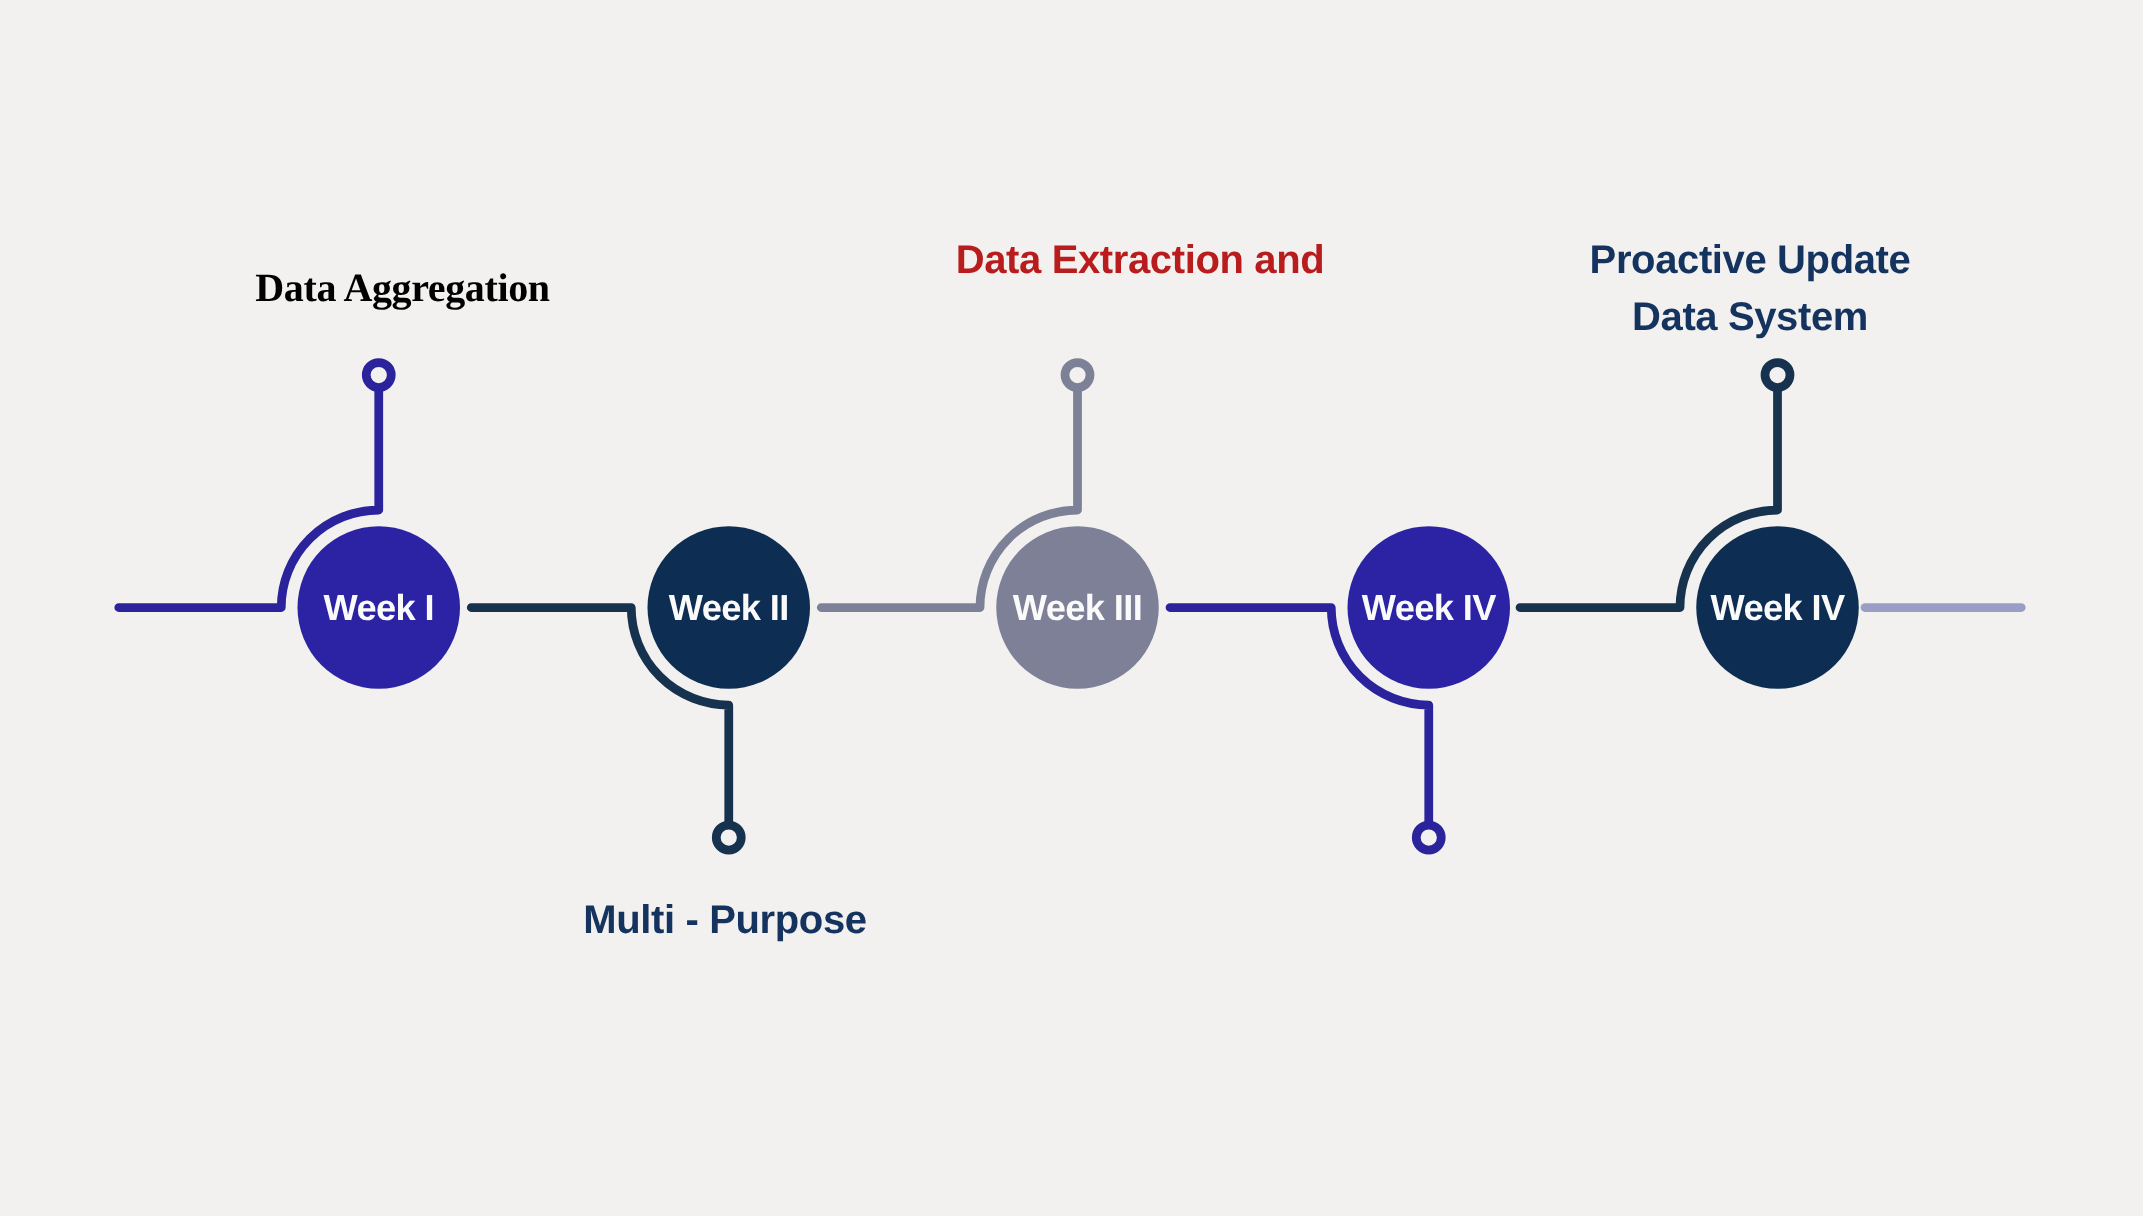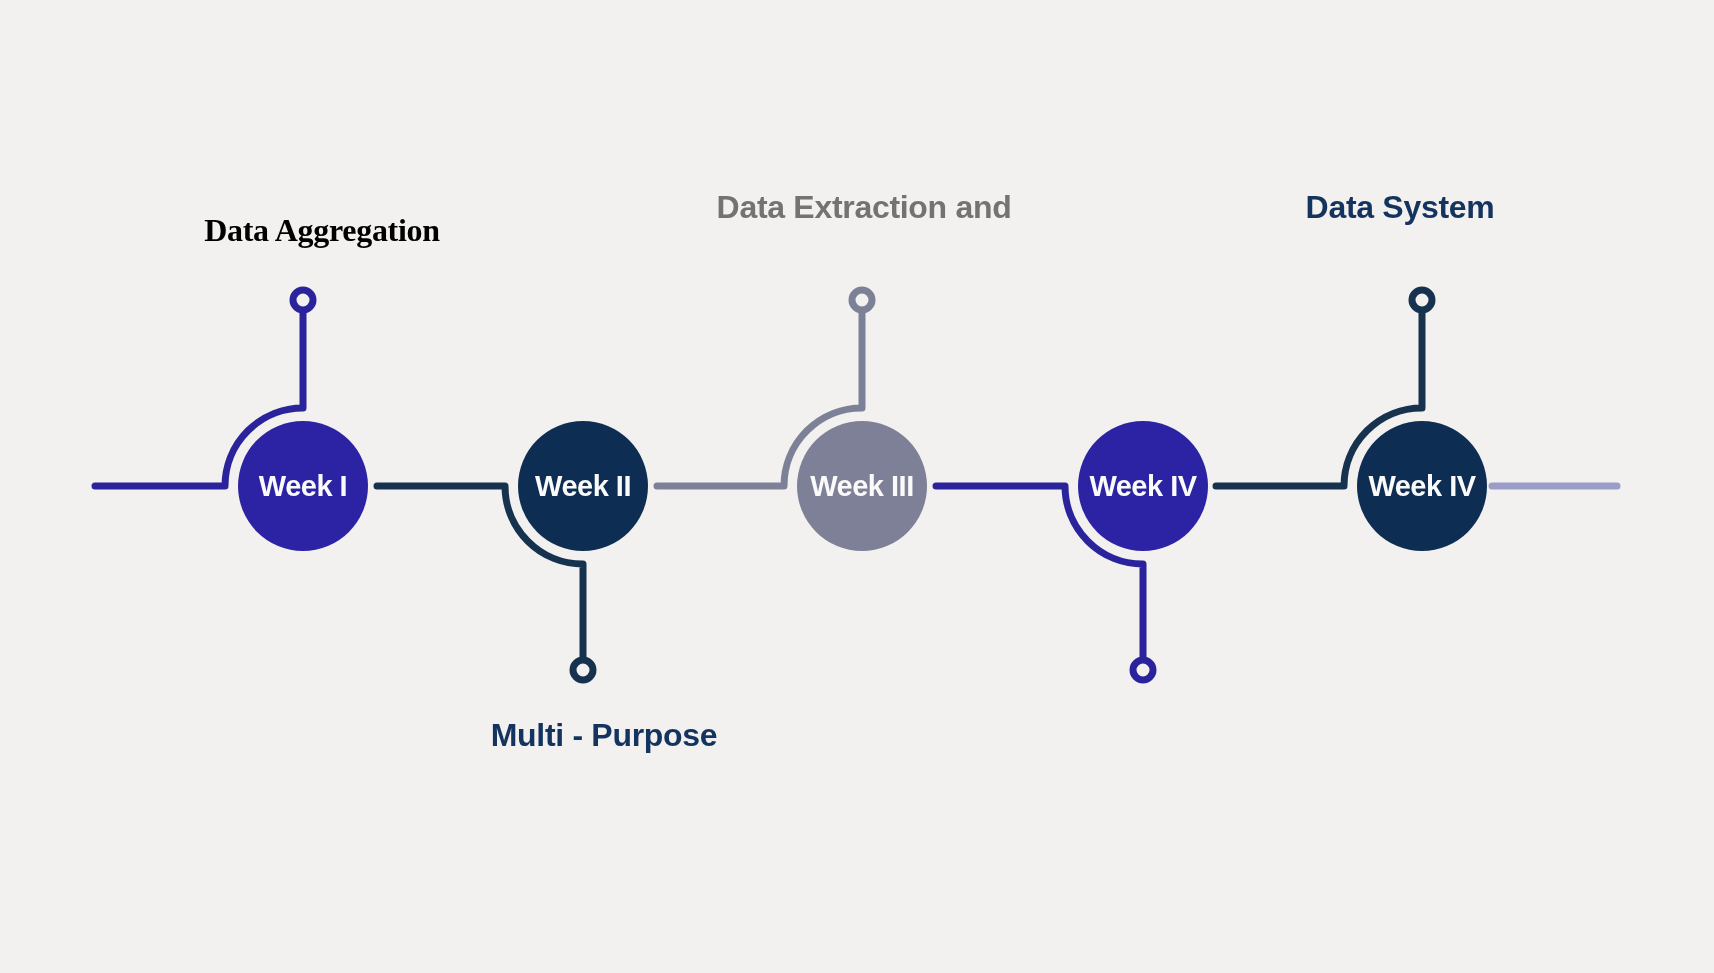--- a/index.html
+++ b/index.html
@@ -79,26 +79,27 @@
       <text class="week-label" x="1422" y="486" dy="0.35em" fill="#fafafa">Week IV</text>
     </g>
 
     <path class="connector" d="M 1492 486 L 1617 486" stroke="#9a9dc6"></path>
   </svg>
 
   <div class="milestone-title" style="left: 322px; top: 207px; color: #000000; font-family: Liberation Serif, serif;">
     <span>Data Aggregation</span>
   </div>
 
-  <div class="milestone-title" style="left: 580px; top: 712px; color: rgb(20, 51, 94); margin-left: 24px;">
+  <div class="milestone-title" style="left: 580px; top: 712px; color: rgb(20, 51, 94);">
     <span>Multi - Purpose</span>
   </div>
 
-  <div class="milestone-title" style="left: 864px; top: 184px; color: #737373;">
+  <div class="milestone-title" style="left: 912px; top: 184px; color: #b91c1c;">
     <span>Data Extraction and</span>
   </div>
 
 
   <div class="milestone-title" style="left: 1400px; top: 184px; color: rgb(20, 51, 94);">
+    <span>Proactive Update</span>
     <span>Data System</span>
   </div>
 
 </div>
 
 </body></html>

